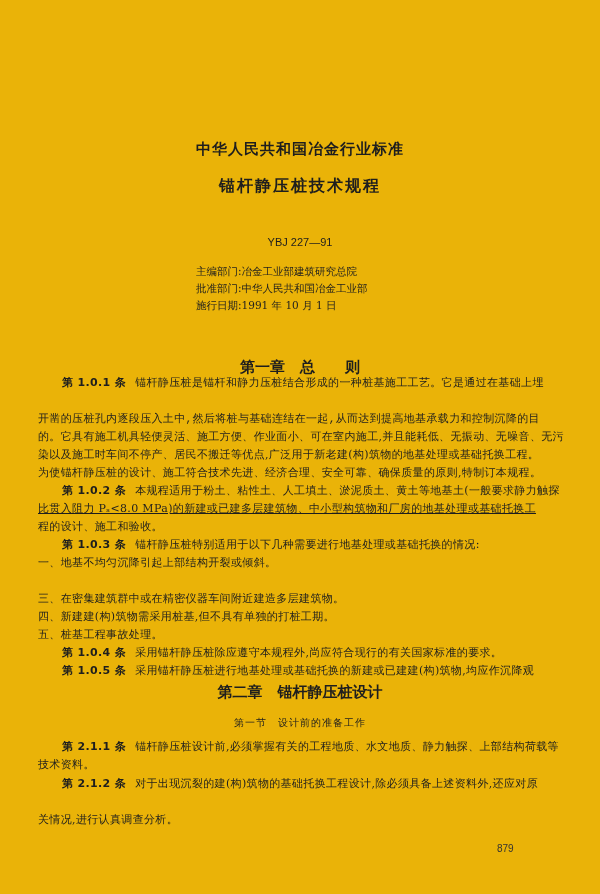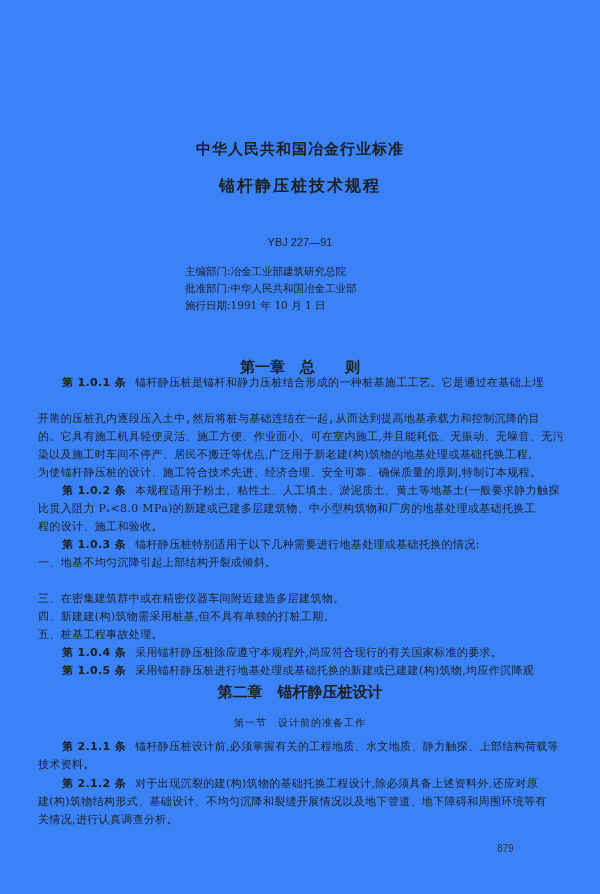--- a/index.html
+++ b/index.html
@@ -12,21 +12,21 @@
       height: 894px;
       position: relative;
       overflow: hidden;
       font-family: "DejaVu Serif", "Liberation Serif", serif;
       color: #1e1e1e;
     }
     .page {
       position: absolute;
       left: 0; top: 0;
       width: 600px; height: 894px;
-      background: #3b82f6;
+      background: #eab308;
     }
     .abs { position: absolute; white-space: nowrap; }
     .center { left: 0; width: 600px; text-align: center; }
     .std-title {
       top: 140px;
       font-family: "DejaVu Sans", "Liberation Sans", sans-serif;
       font-weight: bold;
       font-size: 15px;
       letter-spacing: 1px;
     }
@@ -36,21 +36,21 @@
       font-weight: bold;
       font-size: 16px;
       letter-spacing: 2px;
     }
     .std-code {
       top: 236px;
       font-family: "Liberation Sans", "DejaVu Sans", sans-serif;
       font-size: 11px;
     }
     .meta {
-      left: 185px;
+      left: 196px;
       font-size: 10.5px;
       line-height: 17px;
     }
     .chapter {
       font-family: "DejaVu Sans", "Liberation Sans", sans-serif;
       font-weight: bold;
       font-size: 15px;
     }
     .section {
       font-size: 10px;
@@ -98,21 +98,21 @@
     <span class="clause-no">第 1.0.1 条</span><span>锚杆静压桩是锚杆和静力压桩结合形成的一种桩基施工工艺。它是通过在基础上埋</span>
   </div>
   <div class="abs line" style="top:410px;font-family:Liberation Mono, monospace;">开凿的压桩孔内逐段压入土中,然后将桩与基础连结在一起,从而达到提高地基承载力和控制沉降的目</div>
   <div class="abs line" style="top:428px;">的。它具有施工机具轻便灵活、施工方便、作业面小、可在室内施工,并且能耗低、无振动、无噪音、无污</div>
   <div class="abs line" style="top:446px;">染以及施工时车间不停产、居民不搬迁等优点,广泛用于新老建(构)筑物的地基处理或基础托换工程。</div>
   <div class="abs line" style="top:464px;">为使锚杆静压桩的设计、施工符合技术先进、经济合理、安全可靠、确保质量的原则,特制订本规程。</div>
 
   <div class="abs line indent" style="top:482px;">
     <span class="clause-no">第 1.0.2 条</span><span>本规程适用于粉土、粘性土、人工填土、淤泥质土、黄土等地基土(一般要求静力触探</span>
   </div>
-  <div class="abs line" style="top:500px;">比贯入阻力 Pₛ&lt;8.0 MPa)的新建或已建多层建筑物、中小型构筑物和厂房的地基处理或基础托换工</div>
+  <div class="abs line" style="top:500px;text-decoration:underline;">比贯入阻力 Pₛ&lt;8.0 MPa)的新建或已建多层建筑物、中小型构筑物和厂房的地基处理或基础托换工</div>
   <div class="abs line" style="top:518px;">程的设计、施工和验收。</div>
 
   <div class="abs line indent" style="top:536px;">
     <span class="clause-no">第 1.0.3 条</span><span>锚杆静压桩特别适用于以下几种需要进行地基处理或基础托换的情况:</span>
   </div>
   <div class="abs line" style="top:554px;">一、地基不均匀沉降引起上部结构开裂或倾斜。</div>
   <div class="abs line" style="top:590px;">三、在密集建筑群中或在精密仪器车间附近建造多层建筑物。</div>
   <div class="abs line" style="top:608px;">四、新建建(构)筑物需采用桩基,但不具有单独的打桩工期。</div>
   <div class="abs line" style="top:626px;">五、桩基工程事故处理。</div>
 
@@ -128,17 +128,16 @@
   <div class="abs center section" style="top:716px;">第一节　设计前的准备工作</div>
 
   <div class="abs line indent" style="top:738px;">
     <span class="clause-no">第 2.1.1 条</span><span>锚杆静压桩设计前,必须掌握有关的工程地质、水文地质、静力触探、上部结构荷载等</span>
   </div>
   <div class="abs line" style="top:756px;">技术资料。</div>
 
   <div class="abs line indent" style="top:775px;">
     <span class="clause-no">第 2.1.2 条</span><span>对于出现沉裂的建(构)筑物的基础托换工程设计,除必须具备上述资料外,还应对原</span>
   </div>
-  <div class="abs line" style="top:793px;">建(构)筑物结构形式、基础设计、不均匀沉降和裂缝开展情况以及地下管道、地下障碍和周围环境等有</div>
   <div class="abs line" style="top:811px;">关情况,进行认真调查分析。</div>
 
   <div class="abs page-no">879</div>
 </div>
 
 </body></html>

